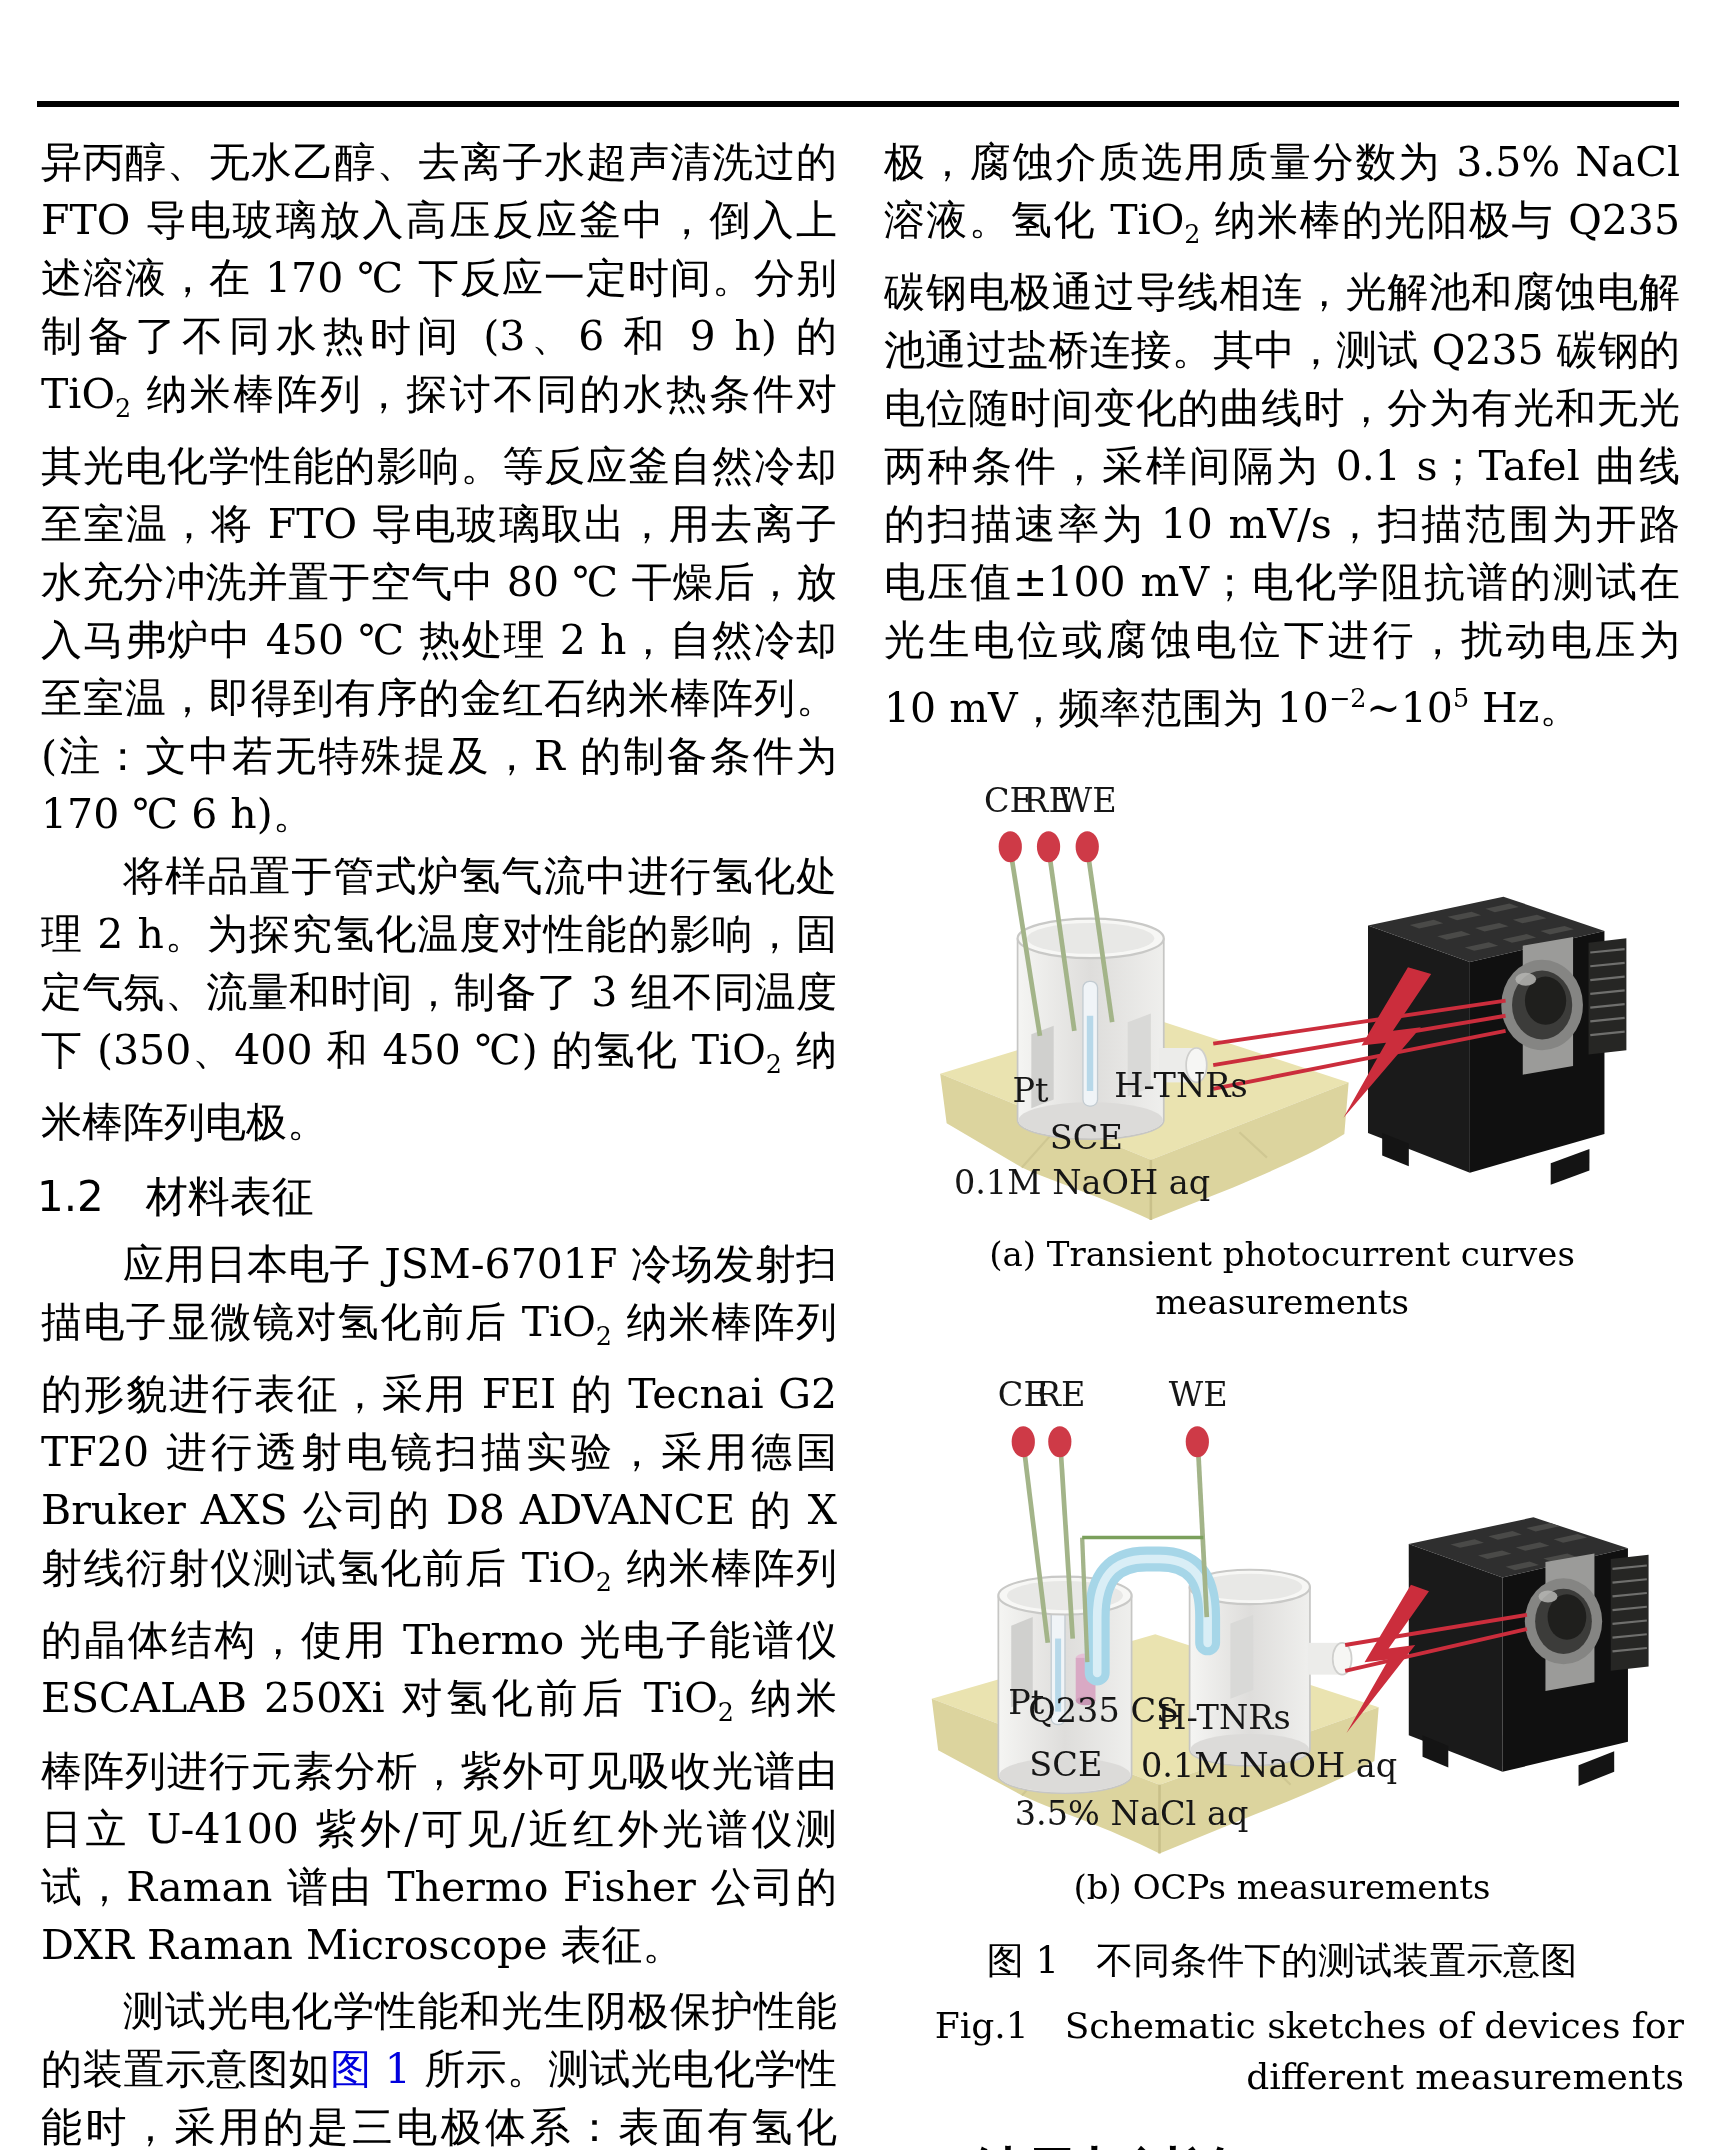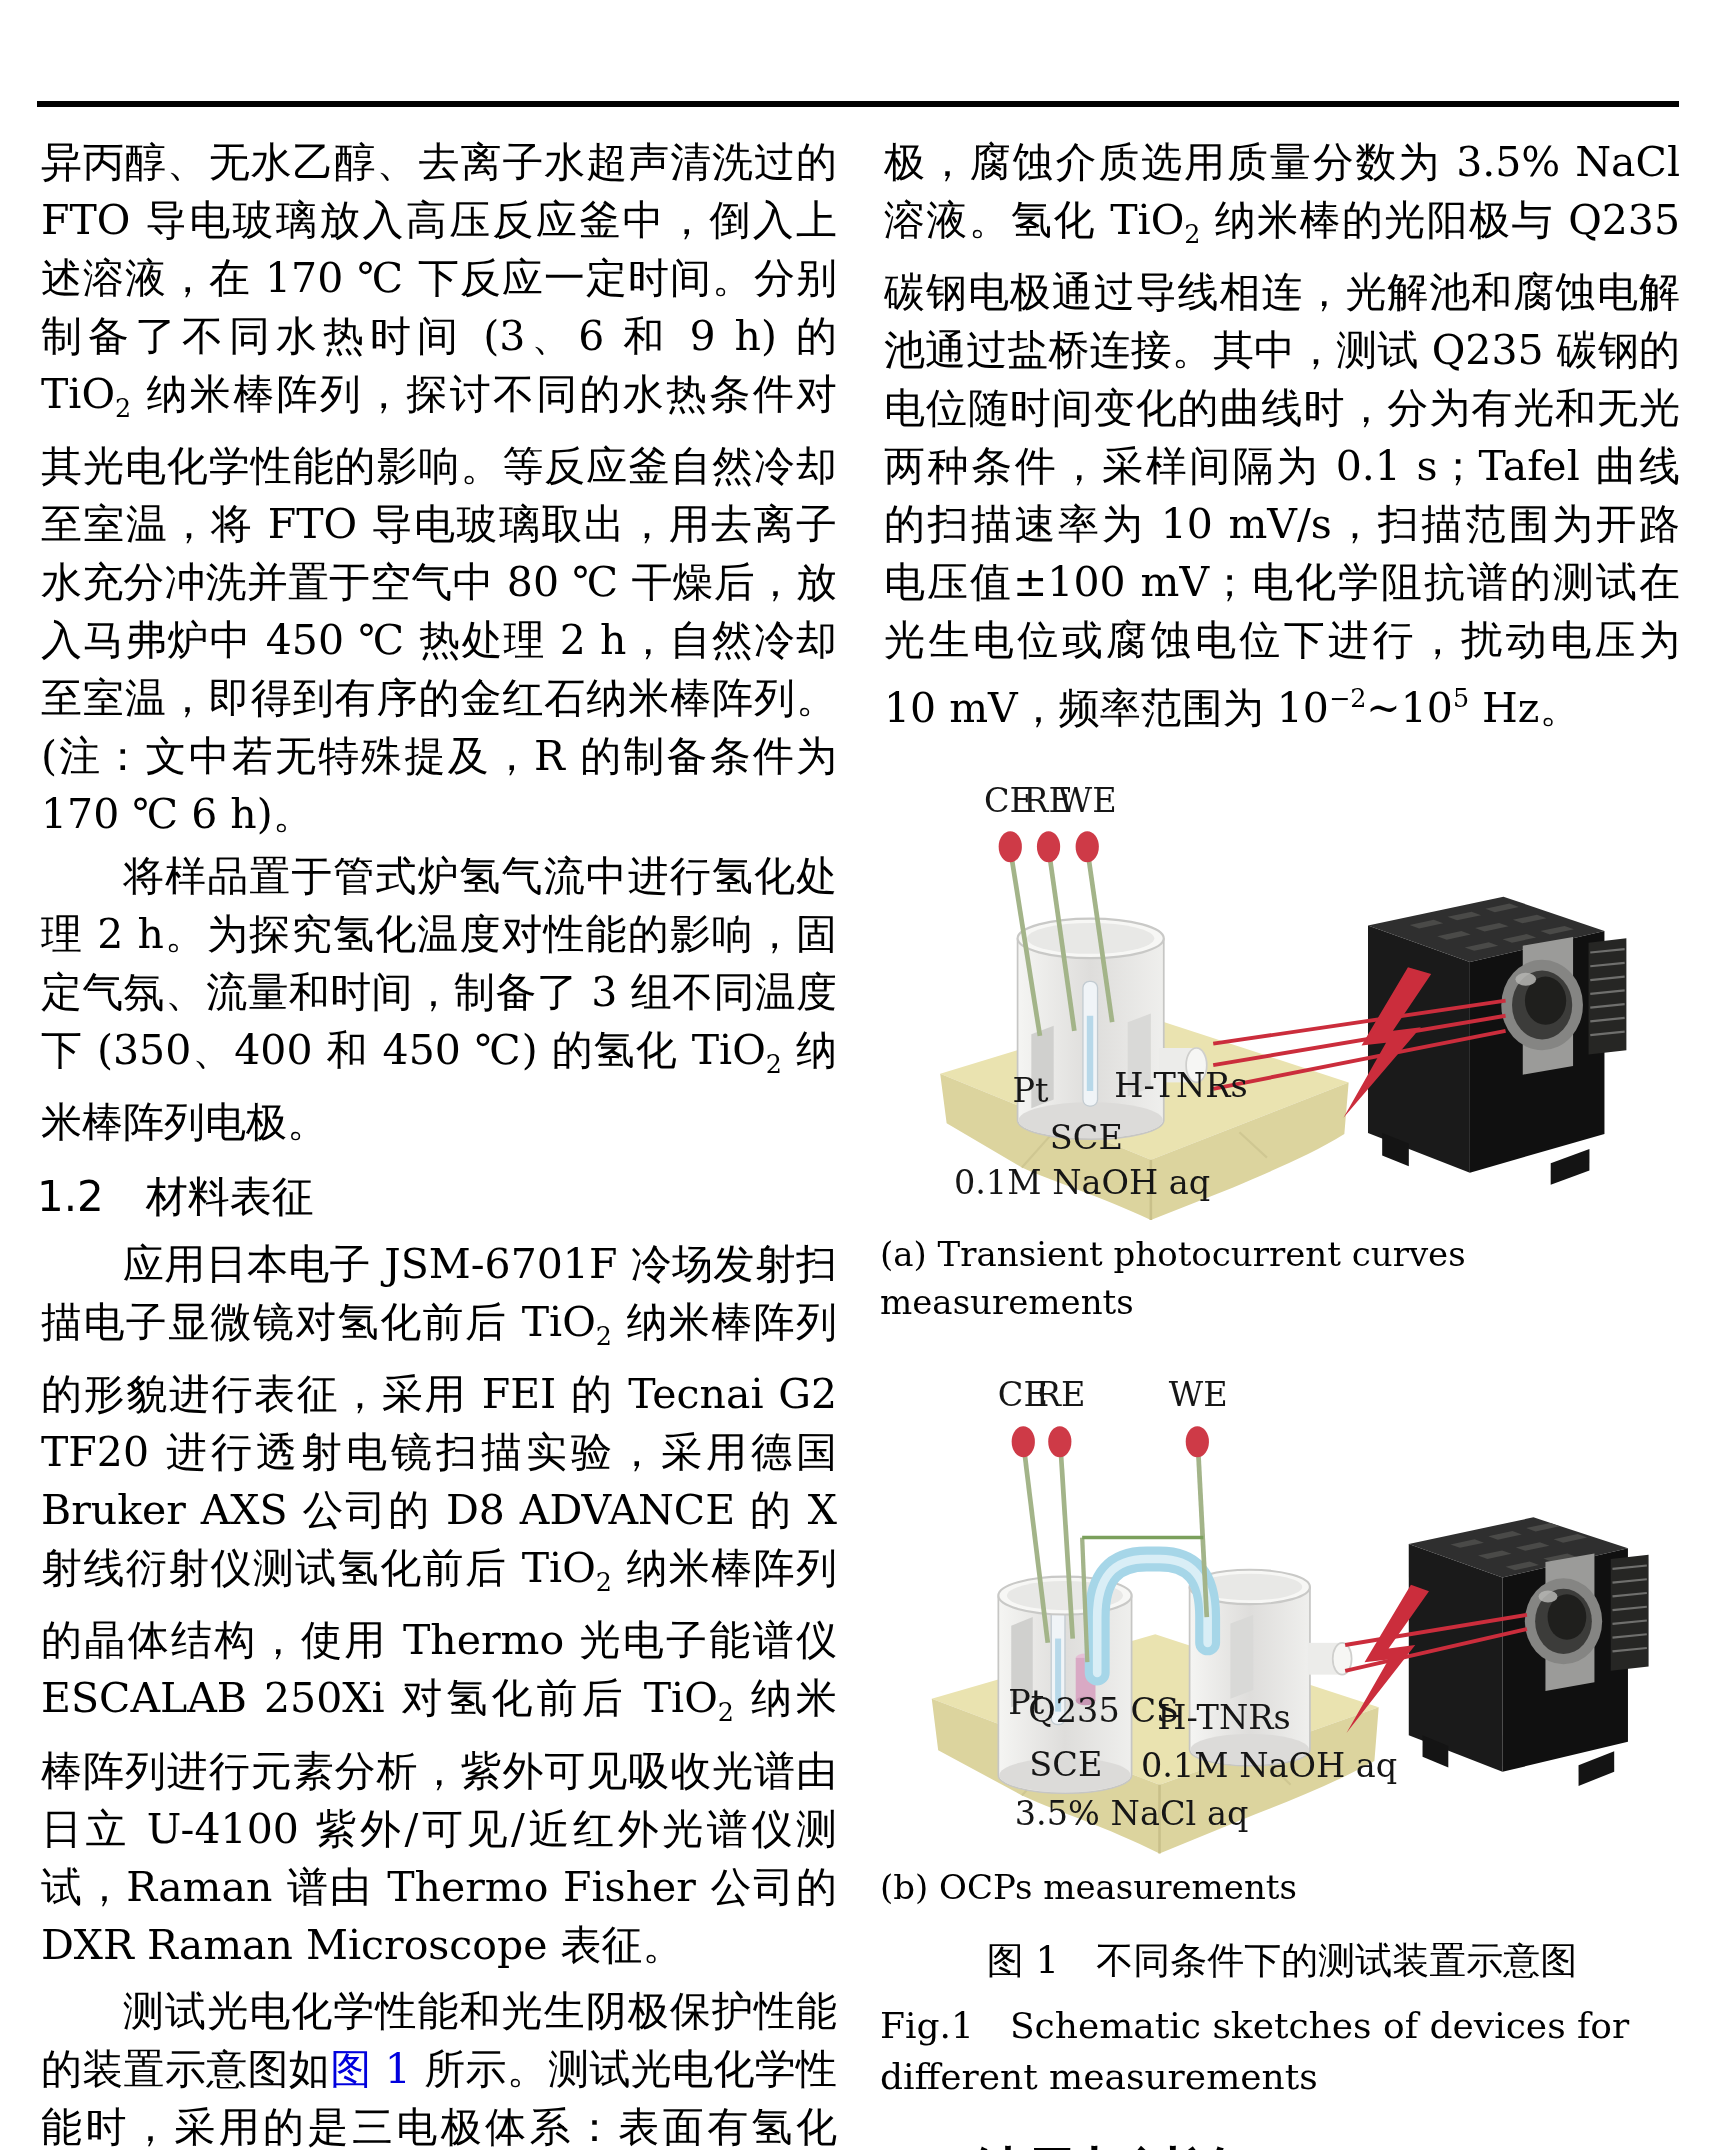--- a/index.html
+++ b/index.html
@@ -17,24 +17,24 @@
   sub{font-size:0.62em;}
   sup{font-size:0.62em;}
   .link{color:#0000dd;}
   h3.sub-heading{font-family:"DejaVu Sans","Liberation Sans",sans-serif;font-weight:normal;
                  font-size:42px;line-height:58px;margin:17px 0 6.9px;}
   h2.main-heading{font-family:"DejaVu Sans","Liberation Sans",sans-serif;font-weight:bold;
                   font-size:54px;line-height:73px;margin:34px 0 0;}
   figure.fig{margin:10.3px 0 0;padding:0;}
   figure.fig.figb{margin-top:15.5px;}
   figure.fig svg{display:block;}
-  figure.fig figcaption{font-size:34px;line-height:48px;margin-top:10.3px;}
+  figure.fig figcaption{text-align:center;font-size:34px;line-height:48px;margin-top:10.3px;}
   figure.fig.figb figcaption{margin-top:6.9px;}
   .cap-zh{text-align:center;font-size:37px;line-height:52px;margin:24px 0 0;}
-  .cap-en{text-align:left;font-size:36px;line-height:51px;margin:13px 0 0;}
+  .cap-en{text-align:right;font-size:36px;line-height:51px;margin:13px 0 0;}
   .para-after-heading{margin-top:8.6px !important;}
   .fig text{font-family:"DejaVu Serif","Liberation Serif",serif;font-size:78px;fill:#161616;}
 </style>
 </head>
 <body>
 
 <div class="page">
 
   <div class="rule"></div>
 

